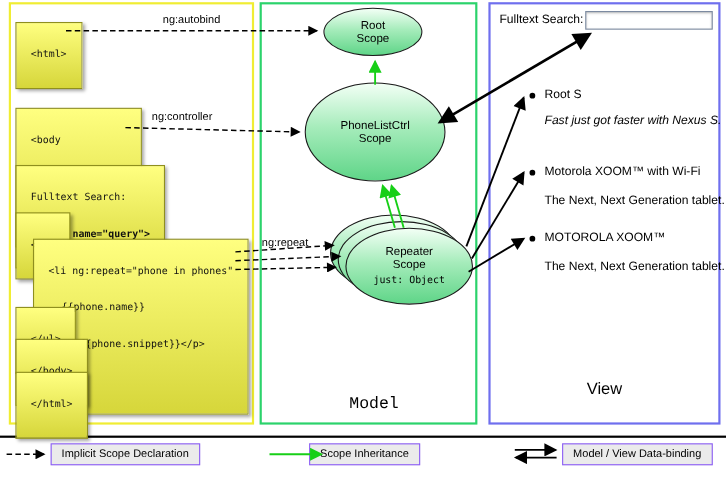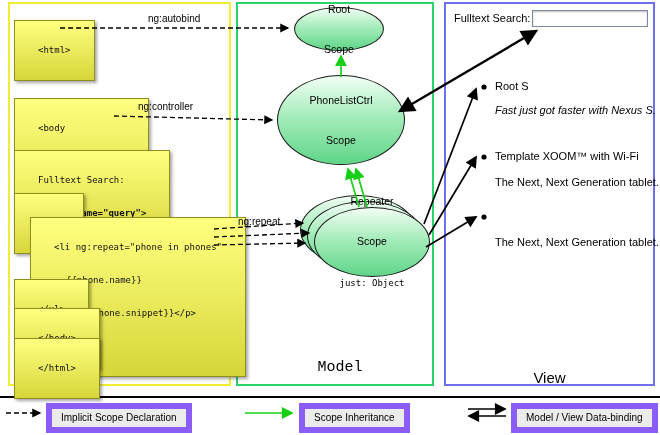--- a/index.html
+++ b/index.html
@@ -8,55 +8,55 @@
   .canvas { position:relative; width:660px; height:435px; background:#fff; overflow:hidden; }
 
   
   .panel { position:absolute; top:2px; height:384px; background:#fff; z-index:1; }
   .panel-template { left:8px;   width:223px; border:2px solid var(--template-border, #f0ed33); }
   .panel-model    { left:236px; width:198px; border:2px solid var(--model-border, #2bd36b); }
   .panel-view     { left:444px; width:211px; border:2px solid var(--view-border, #6f6fee); }
   .panel-label { position:absolute; z-index:2; font-size:15px; text-align:center; }
   .pl-template { left:8px; width:223px; top:359px; }
   .pl-model    { left:236px; width:208px; top:359px;font-family:Liberation Mono, monospace; }
-  .pl-view     { left:444px; width:211px; top:369px; }
+  .pl-view     { left:444px; width:211px; top:345px; }
 
   
   .codebox { position:absolute; z-index:3;
     font-family:"DejaVu Sans Mono", monospace; font-size:9px; line-height:11px;
     background:linear-gradient(180deg, var(--code-bg-top,#ffff80) 0%, var(--code-bg-bottom,#d6d63a) 100%);
     border:1px solid #8f8f1e; box-shadow:2px 2px 3px rgba(0,0,0,.35);
-    padding:2px 23px; white-space:pre; color:#101010; }
+    padding:2px 13px; white-space:pre; color:#101010; }
   .codebox .indent { padding-left:12px; }
   .b { font-weight:bold; }
 
   
   .arrow-label { position:absolute; z-index:6; font-family:Liberation Sans, sans-serif;
     font-size:10px; color:#000; }
 
   
   .ellipse { position:absolute; z-index:3; border:1px solid #1a1a1a; border-radius:50%;
     background:linear-gradient(180deg, #f2fff5 0%, #a6ecbb 45%, var(--scope-green,#5fd588) 100%);
     display:flex; flex-direction:column; align-items:center; justify-content:center;
-    text-align:center; font-size:10.5px; line-height:12px;gap:28px; }
+    text-align:center; font-size:10.5px; line-height:12px; }
   .ellipse .props { margin-top:3px; font-family:"DejaVu Sans Mono", monospace; font-size:9px; line-height:11px; }
   .stack-back { z-index:2; }
   .stack-mid  { z-index:2; }
 
   
   .view-text { position:absolute; z-index:3; font-size:11px; line-height:13px; }
   .search-input { position:absolute; z-index:3; left:532px; top:10px; width:116px; height:17px;
     border:1px solid #7c8aa0; box-shadow:inset 0 1px 2px rgba(0,0,0,.25); background:#fff;
     font-size:10px; padding:0 3px; }
 
   
   .separator { position:absolute; z-index:2; left:0; top:396px; width:660px; border-top:2px solid #000; }
-  .legend-box { position:absolute; z-index:3; top:403px; background:#ebebeb; border:6px solid #8b5cf6;
+  .legend-box { position:absolute; z-index:3; top:403px; background:#ebebeb; border:1px solid #8b5cf6;
     font-size:10px; line-height:12px; padding:3px 9px; white-space:nowrap; }
-  .lb-1 { left:46px; } .lb-2 { left:299px; } .lb-3 { left:511px; }
+  .lb-1 { left:46px; } .lb-2 { left:281px; } .lb-3 { left:511px; }
 
   
   svg.arrows { position:absolute; inset:0; z-index:5; pointer-events:none; }
   .dash  { stroke:#000; stroke-width:1.3; stroke-dasharray:5 3; fill:none; }
   .green { stroke:var(--inheritance-green,#17cf17); stroke-width:1.7; fill:none; }
   .bind  { stroke:#000; stroke-width:1.7; fill:none; }
   .thick { stroke-width:2.4; }
   .bullet { fill:#000; }
 </style>
 </head>
@@ -133,23 +133,24 @@
       <div>just: Object</div>
     </div>
   </div>
 
   <div class="view-text" style="left:454px; top:12px;">Fulltext Search:</div>
   <input class="search-input" type="text" value="" style="">
 
   <div class="view-text" style="left:495px; top:80px;">Root S</div>
   <div class="view-text" style="left:495px; top:104px;font-style:italic;">Fast just got faster with Nexus S.</div>
 
-  <div class="view-text" style="left:495px; top:150px;">Template XOOM™ with Wi-Fi</div>
+  <div class="view-text" style="left:495px; top:150px;">Motorola XOOM™ with Wi-Fi</div>
   <div class="view-text" style="left:495px; top:176px;">The Next, Next Generation tablet.</div>
 
+  <div class="view-text" style="left:495px; top:210px;">MOTOROLA XOOM™</div>
   <div class="view-text" style="left:495px; top:236px;">The Next, Next Generation tablet.</div>
 
   <div class="separator"></div>
   <div class="legend-box lb-1">Implicit Scope Declaration</div>
   <div class="legend-box lb-2">Scope Inheritance</div>
   <div class="legend-box lb-3">Model / View Data-binding</div>
 
   <svg class="arrows" width="660" height="435" viewBox="0 0 660 435">
     <defs>
       <marker id="ah" viewBox="0 0 10 10" markerWidth="8.5" markerHeight="7" refX="8.5" refY="5" orient="auto-start-reverse">

